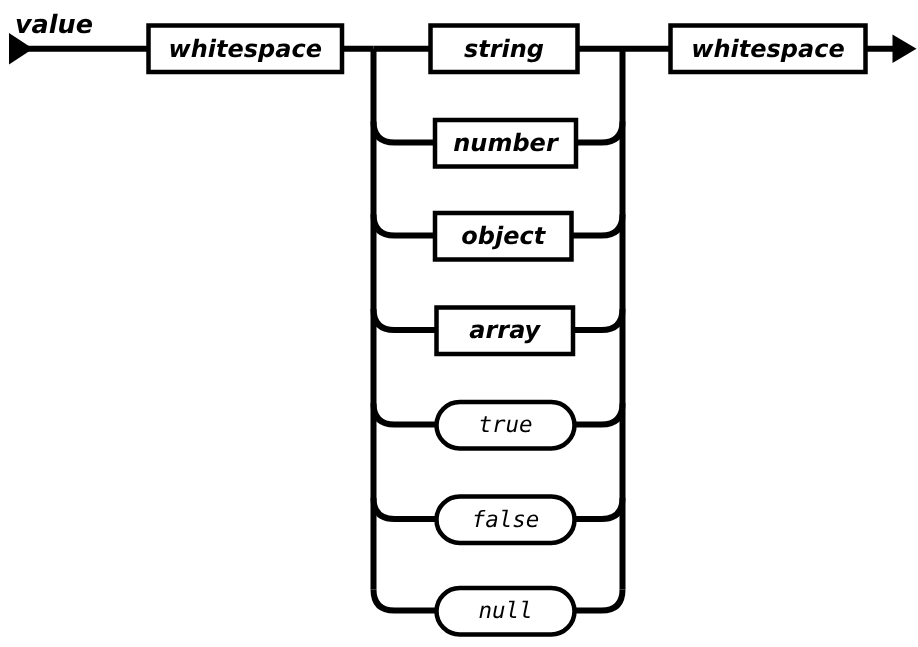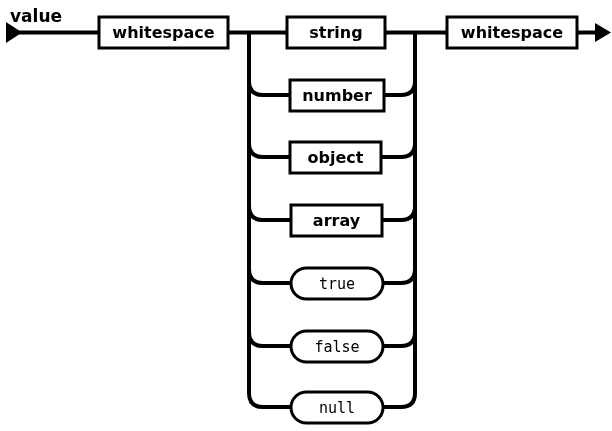--- a/index.html
+++ b/index.html
@@ -7,20 +7,21 @@
     padding: 0;
     background: #ffffff;
   }
   #diagram-root {
     position: relative;
     width: 612px;
     height: 431px;
     background: #ffffff;
     overflow: hidden;
     font-family: "Liberation Sans", sans-serif;
+    font-style: italic;
   }
   svg.rails {
     position: absolute;
     left: 0;
     top: 0;
     width: 612px;
     height: 431px;
   }
   .node-label-nonterminal {
     font-family: "DejaVu Sans", sans-serif;

